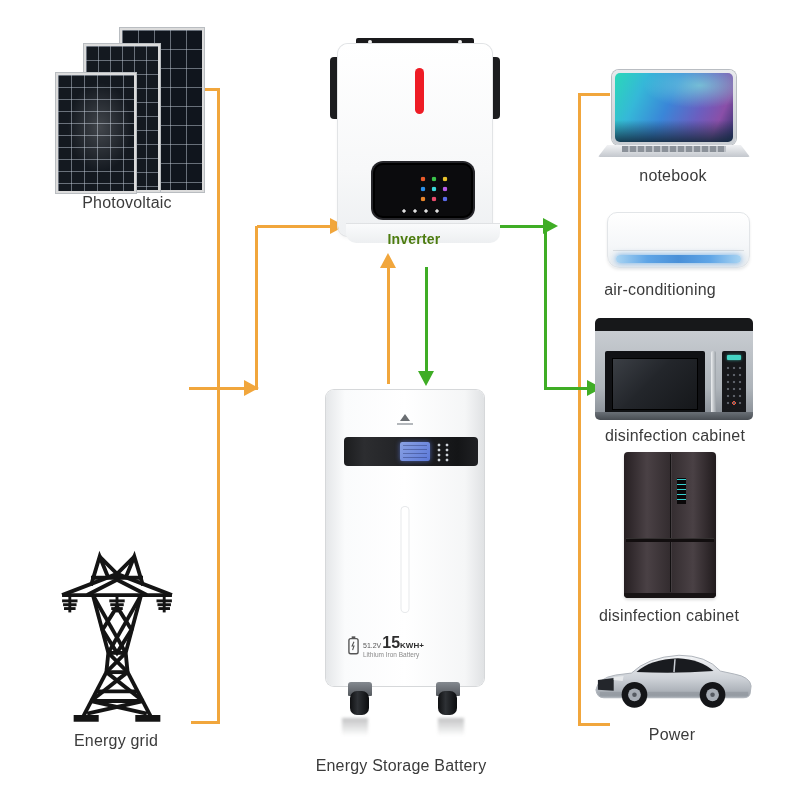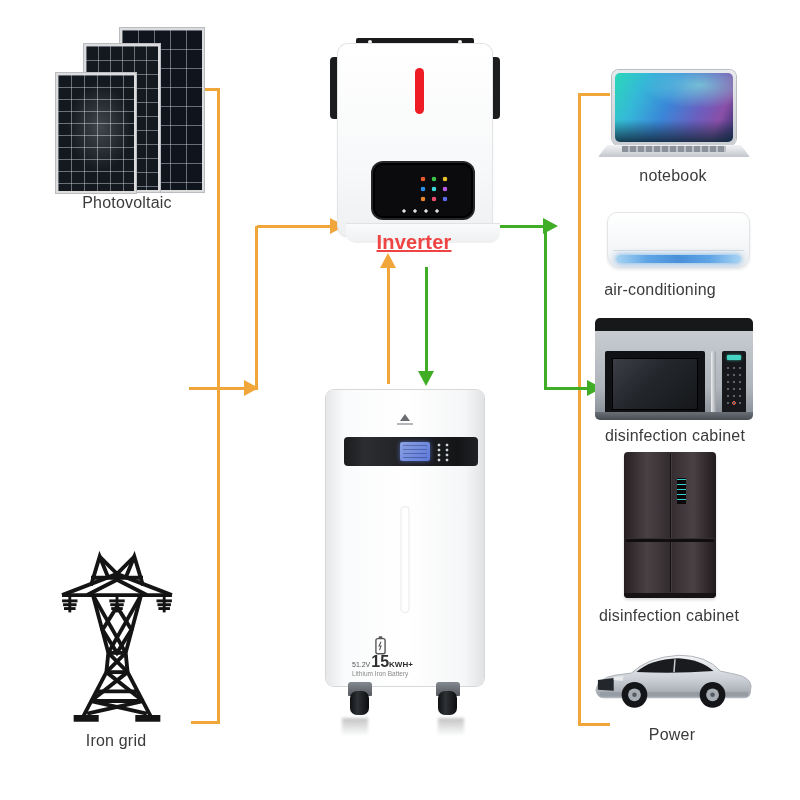--- a/index.html
+++ b/index.html
@@ -8,21 +8,21 @@
     overflow:hidden; font-family:"Liberation Sans", sans-serif;
   }
   .abs { position:absolute; }
 
   
   .label {
     position:absolute; transform:translateX(-50%);
     font-size:16px; line-height:1.15; color:var(--label-text,#3b3b3b);
     white-space:nowrap; letter-spacing:0.2px;
   }
-  .label.bold { font-weight:bold; font-size:20px; color:#ef4444;text-decoration:underline; }
+  .label.bold { font-weight:bold; font-size:14px; color:#4d7c0f; }
 
   
   .wire { position:absolute; background:var(--line-orange,#F1A63C); }
   .wire.green { background:var(--line-green,#3FAD25); }
   .arr { position:absolute; width:0; height:0; }
   .arr.right { border-top:8px solid transparent; border-bottom:8px solid transparent;
                border-left:15px solid var(--line-orange,#F1A63C); }
   .arr.up    { border-left:8px solid transparent; border-right:8px solid transparent;
                border-bottom:15px solid var(--line-orange,#F1A63C); }
   .arr.down  { border-left:8px solid transparent; border-right:8px solid transparent;
@@ -96,21 +96,21 @@
     border-radius:2px; box-shadow:0 0 5px rgba(92,121,217,0.7); }
   .batt-lcd::after { content:""; position:absolute; inset:3px;
     background:linear-gradient(180deg, rgba(20,30,80,0.35) 1px, transparent 1px);
     background-size:100% 4px; }
   .batt-ind { position:absolute; left:92px; top:5px; width:16px; height:20px;
     background-image:radial-gradient(circle at 3px 3px, #cfd4da 1.2px, transparent 1.7px);
     background-size:8px 5px; }
   .batt-strip { position:absolute; left:50%; transform:translateX(-50%); top:117px;
     width:7px; height:105px; background:#ffffff; border-radius:4px;
     box-shadow:0 0 0 1px #e7e9eb, 0 0 7px rgba(255,255,255,0.95); }
-  .batt-spec { position:absolute; left:22px; top:246px; display:flex; align-items:center;flex-direction:column; }
+  .batt-spec { position:absolute; left:22px; top:246px; display:flex; align-items:flex-start; }
   .spec-lines { margin-left:4px; }
   .spec-top { display:flex; align-items:baseline; }
   .spec-v   { font-size:7px; color:#555; margin-right:1px; }
   .spec-cap { font-size:16px; font-weight:bold; color:#2e2e2e; line-height:0.9; }
   .spec-unit{ font-size:8px; font-weight:bold; color:#2e2e2e; }
   .spec-sub { font-size:6.5px; color:#8a8a8a; margin-top:1px; }
   .caster { position:absolute; width:30px; height:34px; }
   .caster.l { left:26px; top:294px; } .caster.r { left:114px; top:294px; }
   .caster-bracket { position:absolute; left:2px; top:0; width:24px; height:14px;
     background:linear-gradient(180deg,#84898f,#55595e); border-radius:3px 3px 1px 1px; }
@@ -265,21 +265,21 @@
       <line x1="54" y1="132" x2="92" y2="162"></line>
       <line x1="76" y1="132" x2="38" y2="162"></line>
       <line x1="44" y1="152" x2="86" y2="152"></line>
       <line x1="38" y1="162" x2="92" y2="162"></line>
       <line x1="38" y1="162" x2="96" y2="175"></line>
       <line x1="92" y1="162" x2="34" y2="175"></line>
       <line x1="20" y1="180" x2="46" y2="180" stroke-width="7"></line>
       <line x1="84" y1="180" x2="110" y2="180" stroke-width="7"></line>
     </g>
   </svg>
-  <div class="label" style="left:116px;top:732px">Iron grid</div>
+  <div class="label" style="left:116px;top:732px">Energy grid</div>
 
   <div class="abs inv">
     <div class="inv-fin l"></div>
     <div class="inv-fin r"></div>
     <div class="inv-mount"></div>
     <div class="inv-body">
       <div class="inv-led"></div>
       <div class="inv-screen">
         <div class="inv-leds"></div>
         <div class="inv-dots"></div>
@@ -318,20 +318,21 @@
       <div class="caster-bracket"></div>
       <div class="caster-wheel"></div>
     </div>
     <div class="caster r">
       <div class="caster-bracket"></div>
       <div class="caster-wheel"></div>
     </div>
   </div>
   <div class="wheel-shadow" style="left:342px;top:718px"></div>
   <div class="wheel-shadow" style="left:438px;top:718px"></div>
+  <div class="label" style="left:401px;top:757px">Energy Storage Battery</div>
 
   <div class="abs nb">
     <div class="nb-screen">
       <div class="nb-display"></div>
     </div>
     <div class="nb-base"></div>
     <div class="nb-keys"></div>
   </div>
   <div class="label" style="left:673px;top:167px">notebook</div>
 

